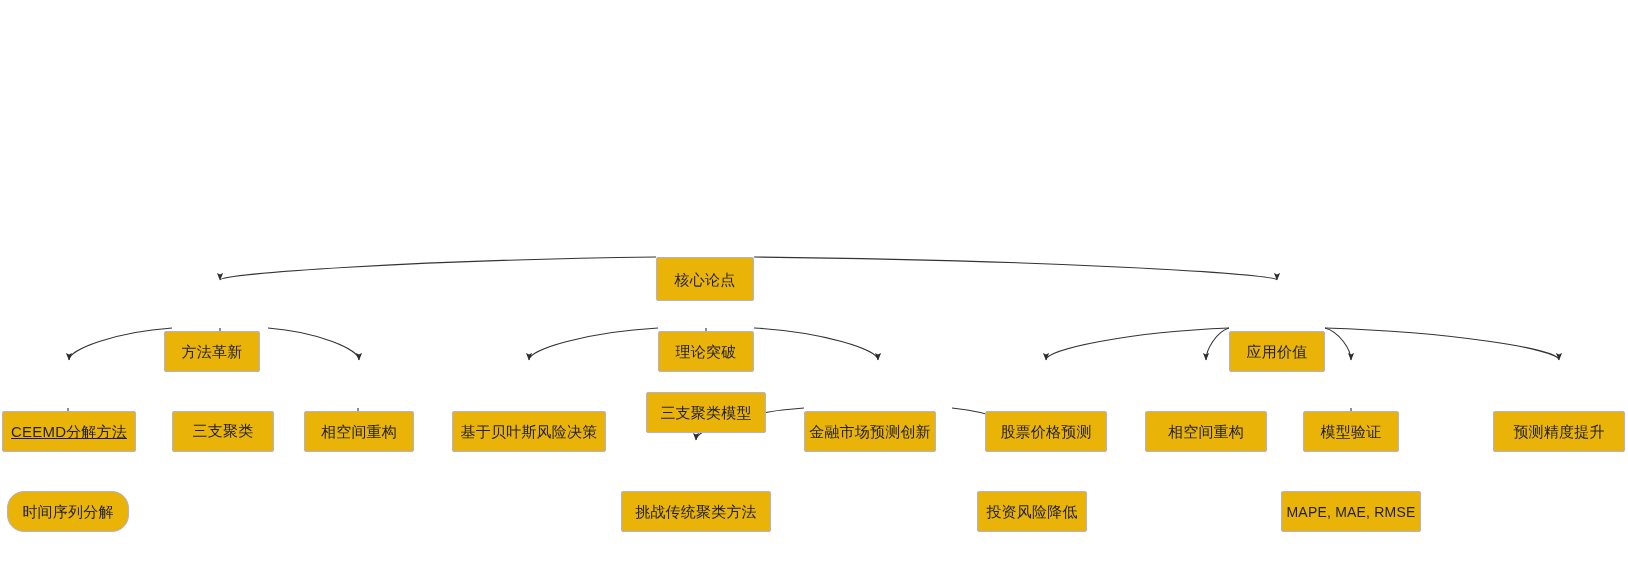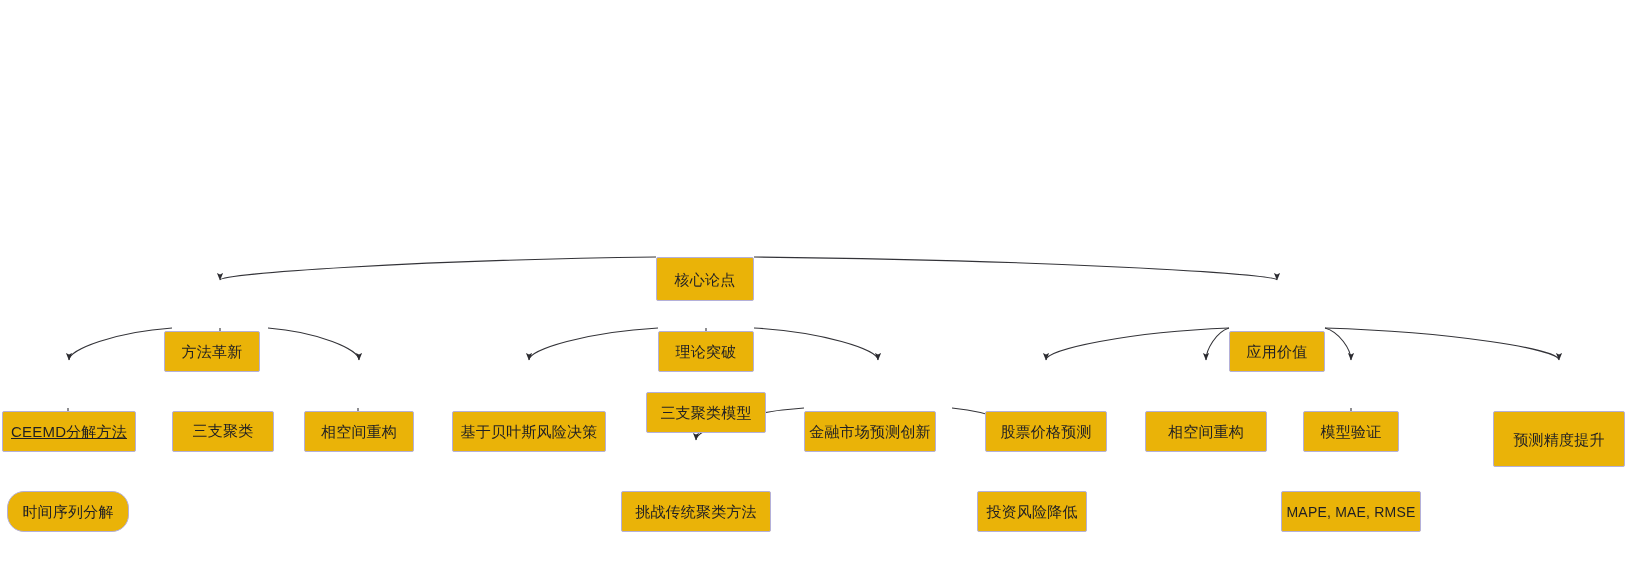--- a/index.html
+++ b/index.html
@@ -122,21 +122,21 @@
       </div>
       <div class="node" style="left: 985px; top: 367px; width: 122px; height: 41px;">
         <span class="node-label">股票价格预测</span>
       </div>
       <div class="node" style="left: 1145px; top: 367px; width: 122px; height: 41px;">
         <span class="node-label">相空间重构</span>
       </div>
       <div class="node" style="left: 1303px; top: 367px; width: 96px; height: 41px;">
         <span class="node-label">模型验证</span>
       </div>
-      <div class="node" style="left: 1493px; top: 367px; width: 132px; height: 56px;">
+      <div class="node" style="left: 1493px; top: 367px; width: 132px; height: 41px;">
         <span class="node-label">预测精度提升</span>
       </div>
       <div class="node" style="left: 7px; top: 447px; width: 122px; height: 41px; border-radius: 17px;">
         <span class="node-label">时间序列分解</span>
       </div>
       <div class="node" style="left: 621px; top: 447px; width: 150px; height: 41px;">
         <span class="node-label">挑战传统聚类方法</span>
       </div>
       <div class="node" style="left: 977px; top: 447px; width: 110px; height: 41px;">
         <span class="node-label">投资风险降低</span>

